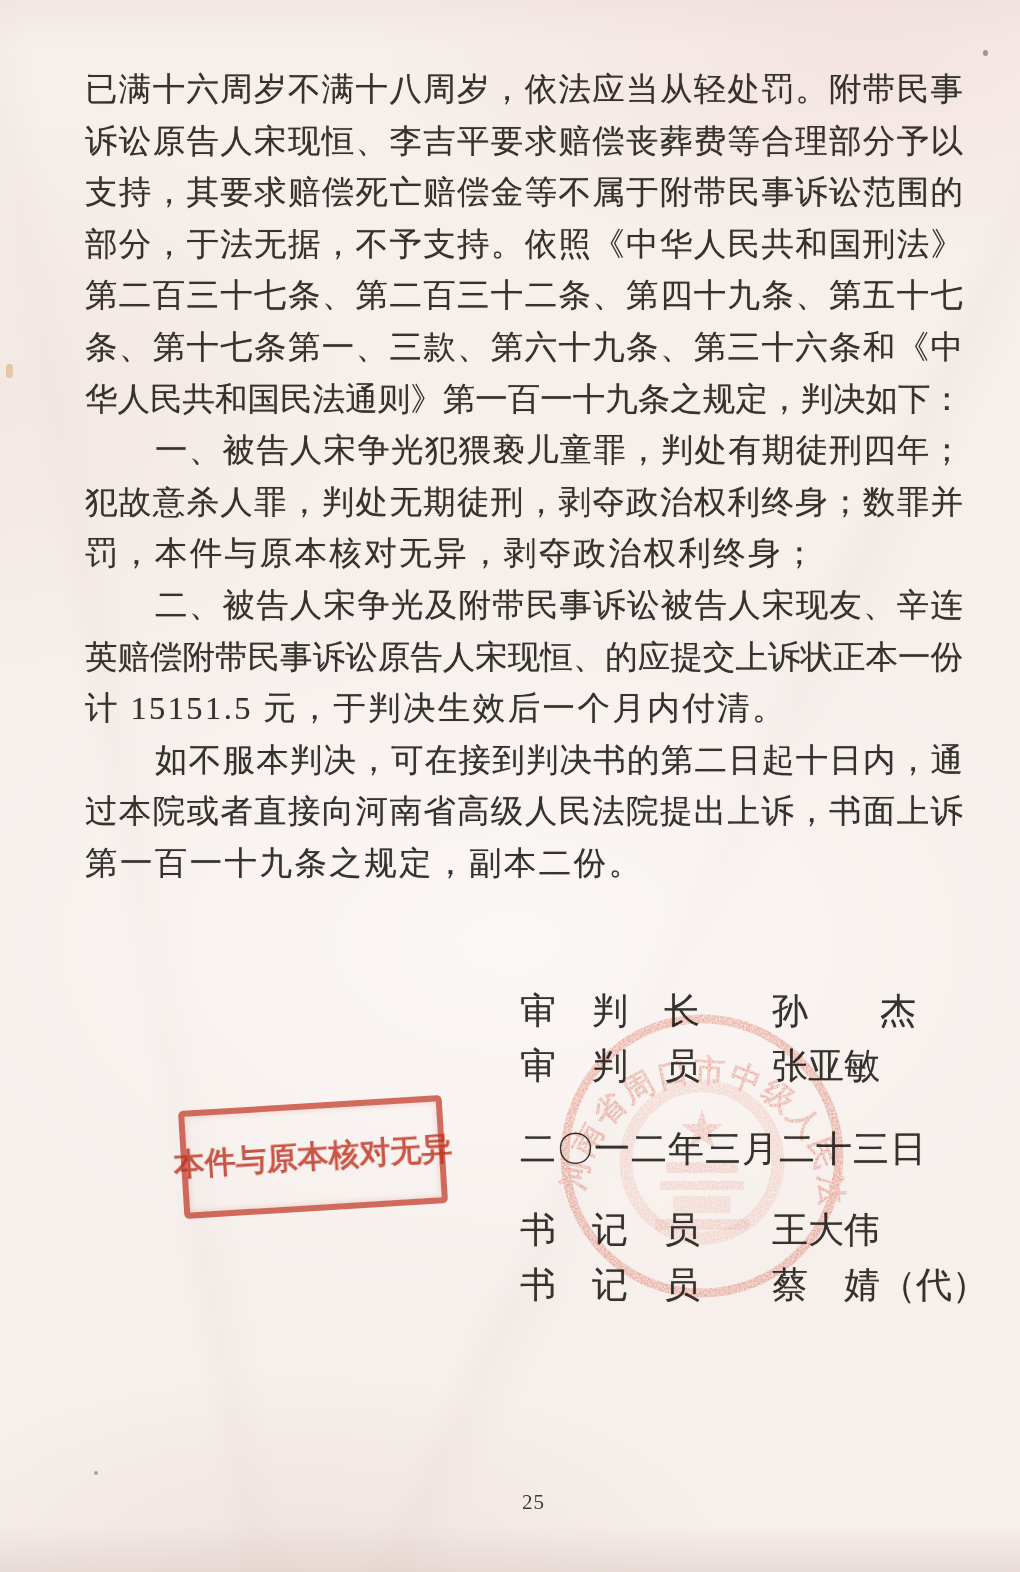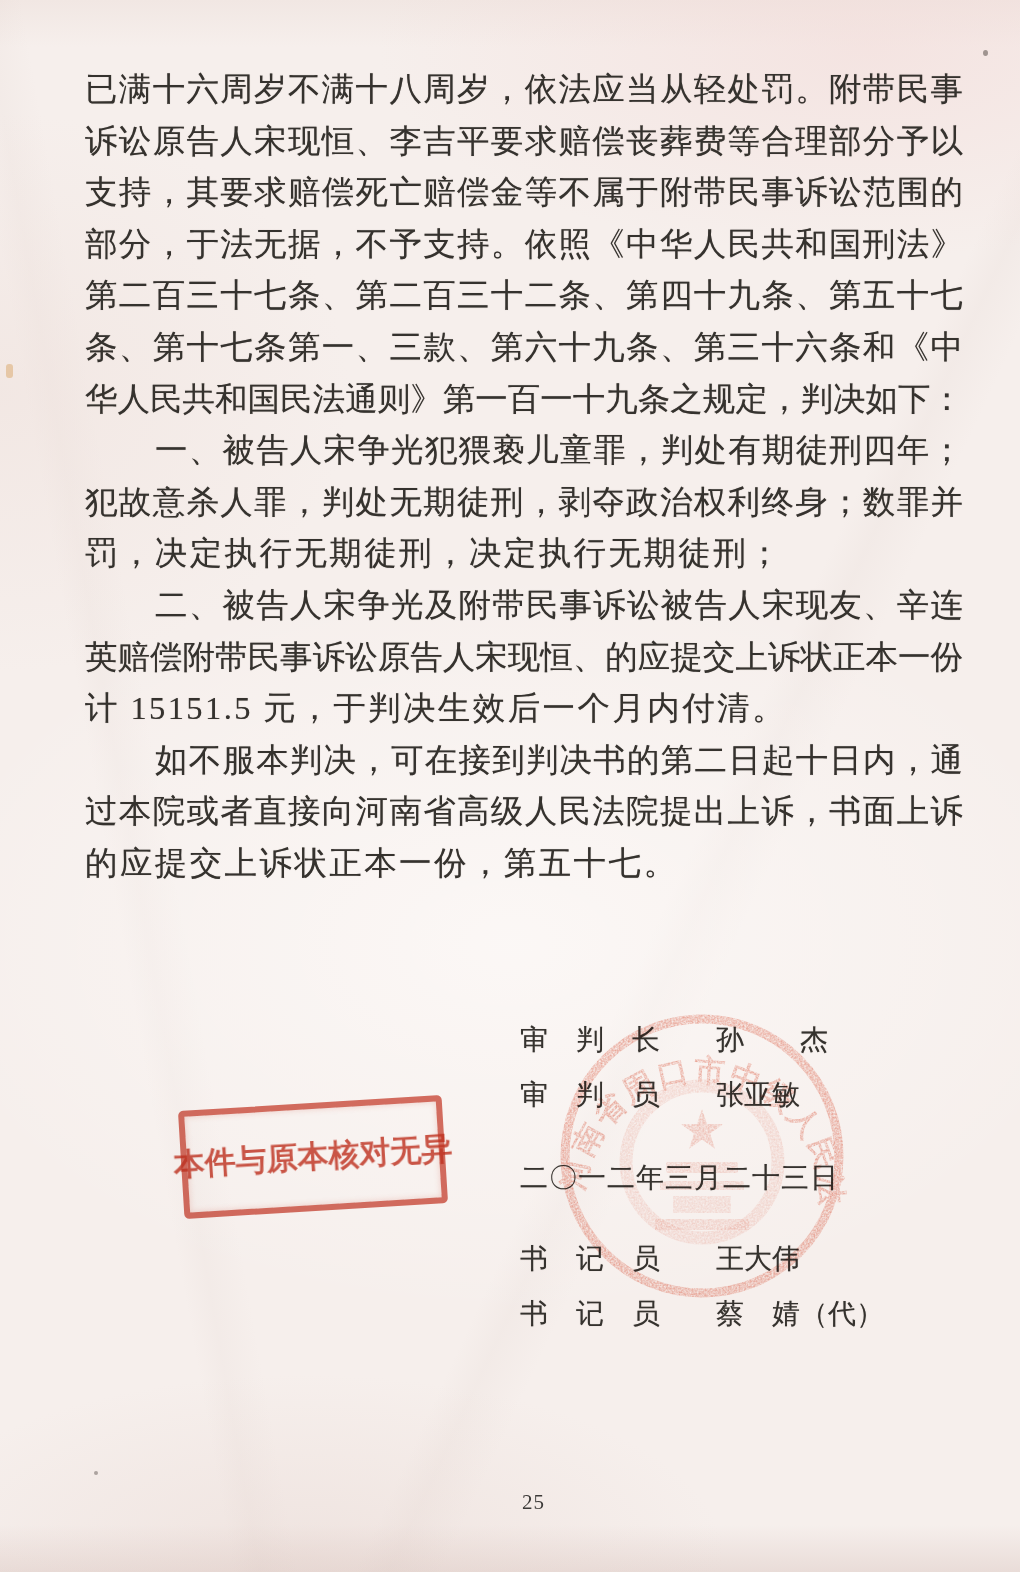--- a/index.html
+++ b/index.html
@@ -28,24 +28,23 @@
   .line{
     height:51.6px;overflow:hidden;
     text-align:justify;text-justify:inter-character;
     letter-spacing:2.4px;
   }
   .line.flush{text-align-last:justify;letter-spacing:0;}
   .line.indent{text-indent:70px;}
   
   .signatures{
     position:absolute;left:520px;top:984px;
-    font-size:28px;color:#35322e;line-height:55px;
+    font-size:36px;color:#35322e;line-height:55px;
     text-shadow:0 0 .7px rgba(70,62,56,.5);
     white-space:nowrap;
-    margin-top:28px;
   }
   .date-line{margin-top:28px;letter-spacing:1px;}
   .clerks{margin-top:26px;}
   
   .rect-stamp{
     position:absolute;left:181px;top:1103px;width:252px;height:96px;
     border:6px solid rgba(199,57,39,.72);
     border-radius:5px;
     transform:rotate(-3.5deg);
     display:flex;align-items:center;justify-content:center;
@@ -87,33 +86,33 @@
       <div class="line flush">第二百三十七条、第二百三十二条、第四十九条、第五十七</div>
 
       <div class="line flush">条、第十七条第一、三款、第六十九条、第三十六条和《中</div>
 
       <div class="line flush">华人民共和国民法通则》第一百一十九条之规定，判决如下：</div>
 
       <div class="line indent flush">一、被告人宋争光犯猥亵儿童罪，判处有期徒刑四年；</div>
 
       <div class="line flush">犯故意杀人罪，判处无期徒刑，剥夺政治权利终身；数罪并</div>
 
-      <div class="line">罚，决定执行无期徒刑，决定执行无期徒刑；</div>
+      <div class="line">罚，本件与原本核对无异，剥夺政治权利终身；</div>
 
       <div class="line indent flush">二、被告人宋争光及附带民事诉讼被告人宋现友、辛连</div>
 
       <div class="line flush">英赔偿附带民事诉讼原告人宋现恒、的应提交上诉状正本一份</div>
 
       <div class="line">计 15151.5 元，于判决生效后一个月内付清。</div>
 
       <div class="line indent flush">如不服本判决，可在接到判决书的第二日起十日内，通</div>
 
       <div class="line flush">过本院或者直接向河南省高级人民法院提出上诉，书面上诉</div>
 
-      <div class="line">的应提交上诉状正本一份，第五十七。</div>
+      <div class="line">第一百一十九条之规定，副本二份。</div>
 
   </div>
 
   <div class="signatures">
     <div class="judges">
 
         <div class="sig-line">审　判　长　　孙　　杰</div>
 
 
         <div class="sig-line">审　判　员　　张亚敏</div>

